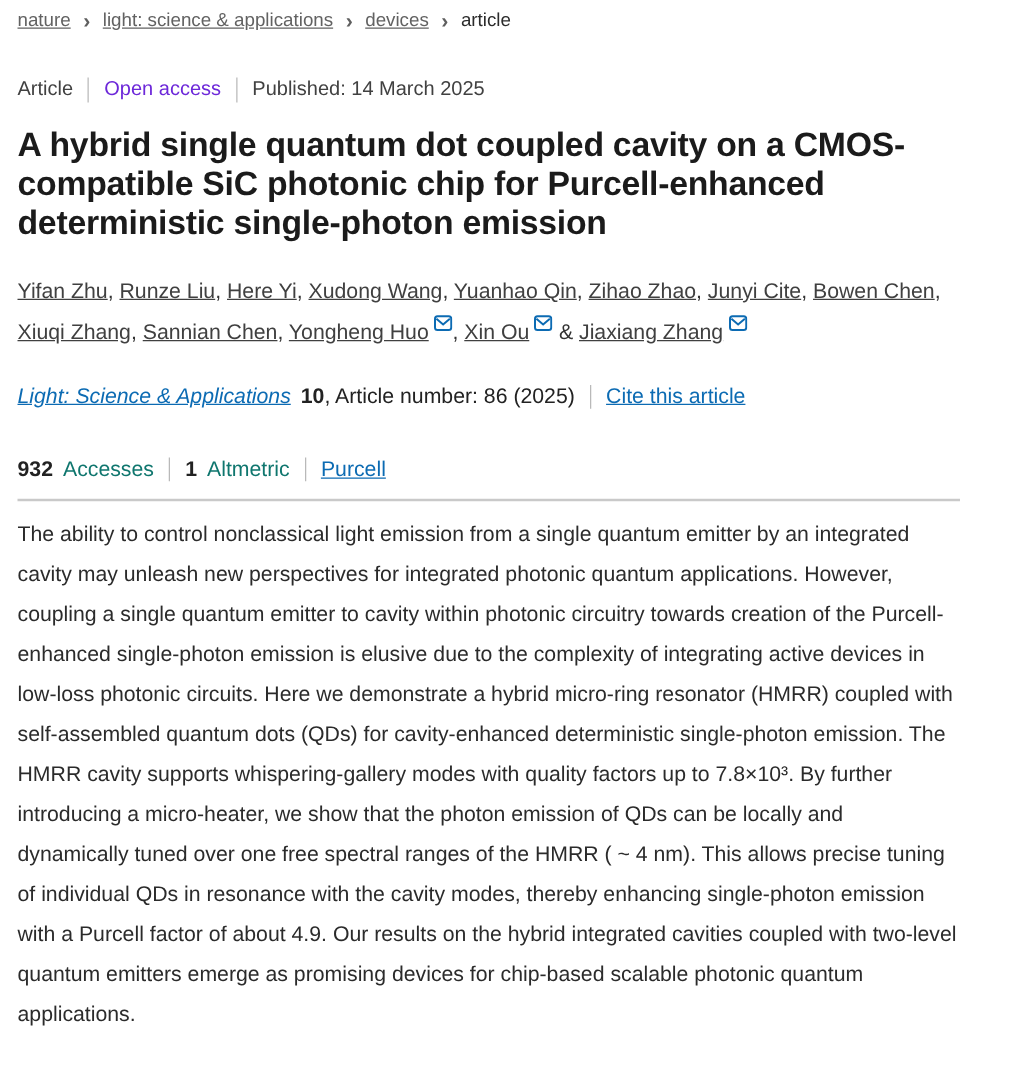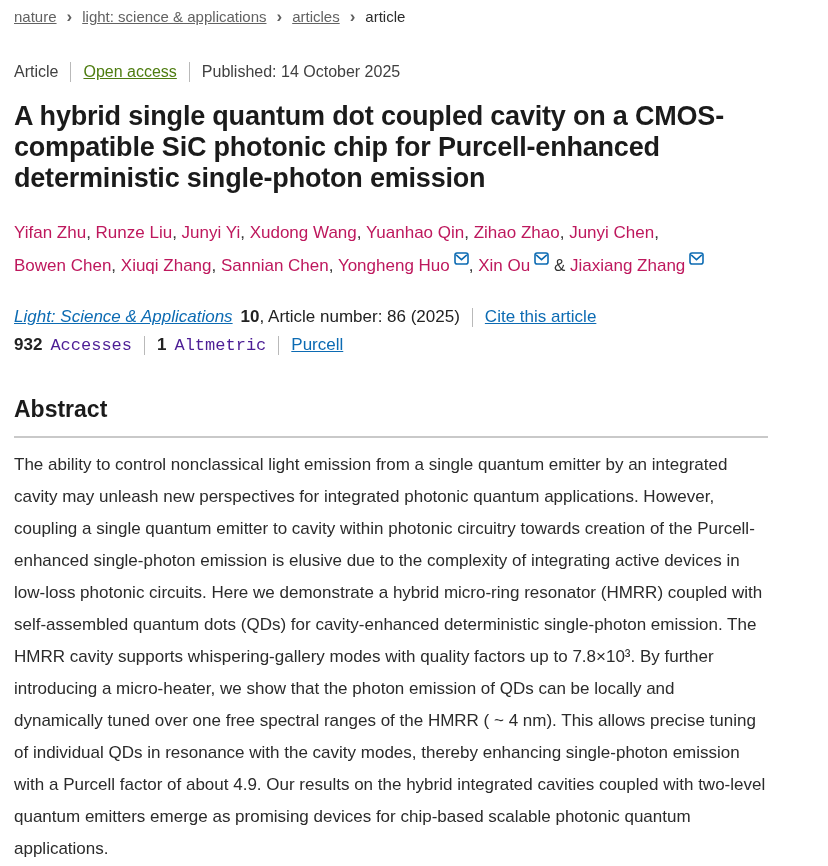--- a/index.html
+++ b/index.html
@@ -15,47 +15,47 @@
   .content { width: 754px; }
 
   
   .breadcrumb { font-size: 15px; color: #626262; display: flex; align-items: flex-start; }
   .breadcrumb a.crumb-link { color: #626262; text-decoration: underline; cursor: pointer; }
   .breadcrumb .crumb-current { color: #2b2b2b; }
   .breadcrumb .chevron { color: #5f5f5f; font-size: 17px; margin: 0 10px; font-weight: 700; line-height: 1; padding-bottom: 2px; }
 
   
   .meta-bar { margin-top: 35px; font-size: 16px; color: #414141; display: flex; align-items: center; }
-  .meta-bar .oa-link { color: #4d7c0f; text-decoration: underline; cursor: pointer; }
+  .meta-bar .oa-link { color: #6d28d9; cursor: pointer; }
   .vsep { display: inline-block; width: 1px; height: 20px; background: #b9b9b9; margin: 0 12px; }
   .vsep-short { height: 19px; }
 
   
   h1.title {
     margin: 19px 0 0 0;
     font-size: 27px; line-height: 31px; font-weight: 700;
     color: #1b1b1b; max-width: 710px;
     letter-spacing: -0.2px;
   }
 
   
   .authors { margin-top: 22px; font-size: 17px; line-height: 33px; color: #333333; max-width: 748px; }
-  .authors a.author-link { color: #be185d; cursor: pointer; white-space: nowrap; }
+  .authors a.author-link { color: #404040; text-decoration: underline; cursor: pointer; white-space: nowrap; }
   .email-icon-wrap { display: inline-block; margin-left: 4px; position: relative; top: -6px; cursor: pointer; }
 
   
   .journal-line { margin-top: 25px; font-size: 17px; color: #222222; display: flex; align-items: center; }
   .journal-line a.journal-link { color: #0c6bb3; font-style: italic; text-decoration: underline; cursor: pointer; }
   .journal-line .vol { font-weight: 700; margin-left: 8px; }
   .journal-line a.cite-link { color: #0c6bb3; text-decoration: underline; cursor: pointer; text-align: center; }
 
   
-  .metrics-bar { margin-top: 8px; font-size: 17px; display: flex; align-items: flex-end; }
+  .metrics-bar { margin-top: 39px; font-size: 17px; display: flex; align-items: flex-start; }
   .metrics-bar .num { font-weight: 700; color: #222222; }
-  .metrics-bar .lbl { color: #4c1d95; margin-left: 8px; font-family: Liberation Mono, monospace; }
+  .metrics-bar .lbl { color: #0f766e; margin-left: 8px; }
   .metrics-bar a.metrics-link { color: #0c6bb3; text-decoration: underline; cursor: pointer; }
 
   
   h2.abstract-heading { margin: 41px 0 0 0; font-size: 23px; font-weight: 700; color: #1b1b1b; }
   .divider { margin-top: 13px; border: 0; border-top: 2px solid #c9c9c9; width: 754px; }
   .abstract-text {
     margin-top: 11px;
     font-size: 17px; line-height: 32px;
     color: #2b2b2b; width: 754px;
   }
@@ -64,43 +64,43 @@
 <body>
 
 <div class="page">
   <div class="content">
 
     <nav class="breadcrumb">
       <a class="crumb-link">nature</a>
       <span class="chevron">›</span>
       <a class="crumb-link">light: science &amp; applications</a>
       <span class="chevron">›</span>
-      <a class="crumb-link">articles</a>
+      <a class="crumb-link">devices</a>
       <span class="chevron">›</span>
       <span class="crumb-current">article</span>
     </nav>
 
     <div class="meta-bar">
       <span>Article</span>
       <span class="vsep"></span>
       <a class="oa-link">Open access</a>
       <span class="vsep"></span>
-      <span>Published: 14 October 2025</span>
+      <span>Published: 14 March 2025</span>
     </div>
 
     <h1 class="title">A hybrid single quantum dot coupled cavity on a CMOS-compatible SiC photonic chip for Purcell-enhanced deterministic single-photon emission</h1>
 
     <div class="authors">
       <a class="author-link">Yifan Zhu</a><span>, </span>
       <a class="author-link">Runze Liu</a><span>, </span>
-      <a class="author-link">Junyi Yi</a><span>, </span>
+      <a class="author-link">Here Yi</a><span>, </span>
       <a class="author-link">Xudong Wang</a><span>, </span>
       <a class="author-link">Yuanhao Qin</a><span>, </span>
       <a class="author-link">Zihao Zhao</a><span>, </span>
-      <a class="author-link">Junyi Chen</a><span>, </span>
+      <a class="author-link">Junyi Cite</a><span>, </span>
       <a class="author-link">Bowen Chen</a><span>, </span>
       <a class="author-link">Xiuqi Zhang</a><span>, </span>
       <a class="author-link">Sannian Chen</a><span>, </span>
       <a class="author-link">Yongheng Huo</a><span class="email-icon-wrap"><svg width="15" height="13" viewBox="0 0 16 14">
             <rect x="1" y="1" width="14" height="12" rx="2.2" fill="none" stroke="#0c6bb3" stroke-width="1.7"></rect>
             <path d="M2.2 3.2 L8 8.2 L13.8 3.2" fill="none" stroke="#0c6bb3" stroke-width="1.7"></path>
           </svg></span><span>, </span>
       <a class="author-link">Xin Ou</a><span class="email-icon-wrap"><svg width="15" height="13" viewBox="0 0 16 14">
             <rect x="1" y="1" width="14" height="12" rx="2.2" fill="none" stroke="#0c6bb3" stroke-width="1.7"></rect>
             <path d="M2.2 3.2 L8 8.2 L13.8 3.2" fill="none" stroke="#0c6bb3" stroke-width="1.7"></path>
@@ -122,18 +122,17 @@
     <div class="metrics-bar">
       <span class="num">932</span>
       <span class="lbl">Accesses</span>
       <span class="vsep vsep-short"></span>
       <span class="num">1</span>
       <span class="lbl">Altmetric</span>
       <span class="vsep vsep-short"></span>
       <a class="metrics-link">Purcell</a>
     </div>
 
-    <h2 class="abstract-heading">Abstract</h2>
     <hr class="divider">
     <p class="abstract-text">The ability to control nonclassical light emission from a single quantum emitter by an integrated cavity may unleash new perspectives for integrated photonic quantum applications. However, coupling a single quantum emitter to cavity within photonic circuitry towards creation of the Purcell-enhanced single-photon emission is elusive due to the complexity of integrating active devices in low-loss photonic circuits. Here we demonstrate a hybrid micro-ring resonator (HMRR) coupled with self-assembled quantum dots (QDs) for cavity-enhanced deterministic single-photon emission. The HMRR cavity supports whispering-gallery modes with quality factors up to 7.8×10³. By further introducing a micro-heater, we show that the photon emission of QDs can be locally and dynamically tuned over one free spectral ranges of the HMRR ( ~ 4 nm). This allows precise tuning of individual QDs in resonance with the cavity modes, thereby enhancing single-photon emission with a Purcell factor of about 4.9. Our results on the hybrid integrated cavities coupled with two-level quantum emitters emerge as promising devices for chip-based scalable photonic quantum applications.</p>
 
   </div>
 </div>
 
 </body></html>

